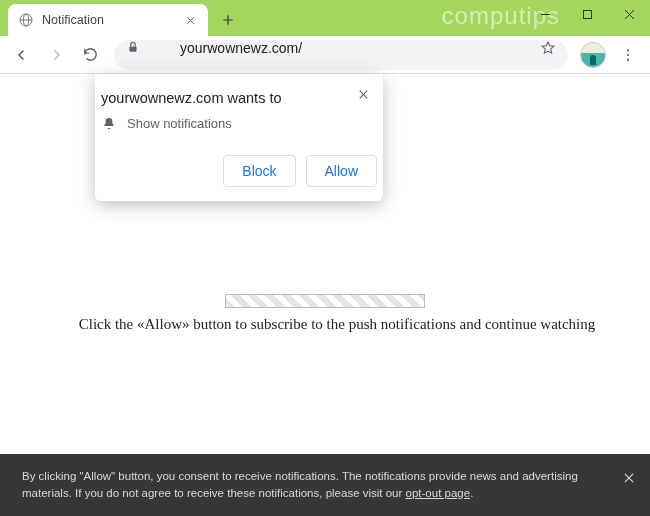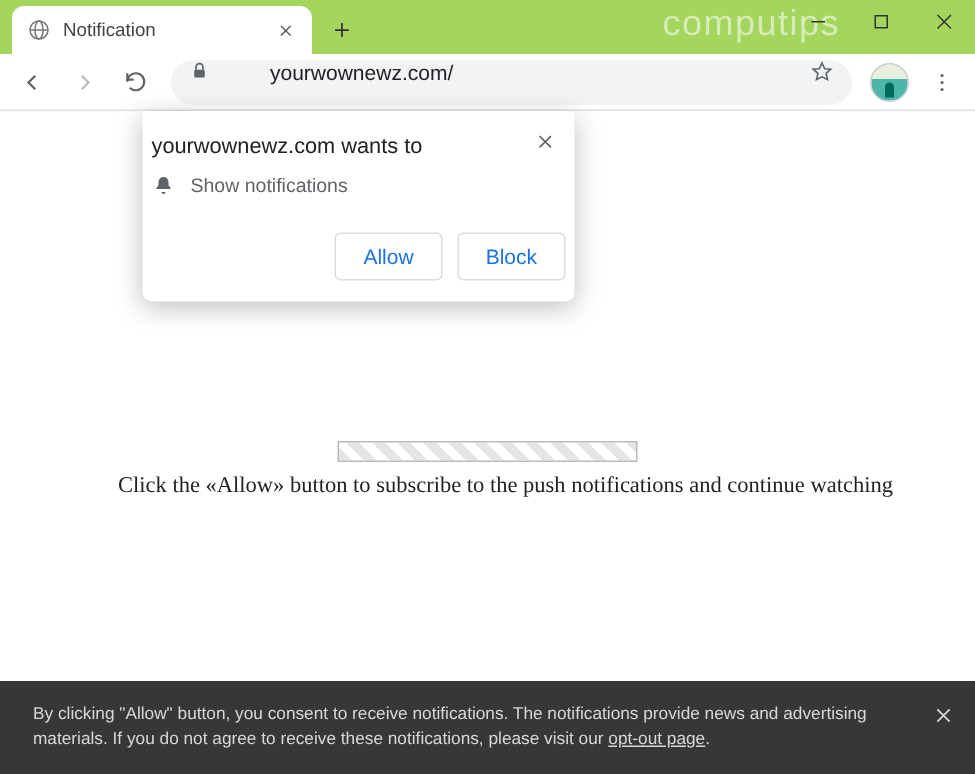--- a/index.html
+++ b/index.html
@@ -149,22 +149,22 @@
     <div class="perm-row">
       <span class="bell">
         <svg viewBox="0 0 24 24" width="16" height="16">
             <path d="M12 3a5 5 0 0 0-5 5v3l-2 3v1h14v-1l-2-3V8a5 5 0 0 0-5-5z" fill="#5f6368"></path>
             <path d="M10 18a2 2 0 0 0 4 0" fill="#5f6368"></path>
           </svg>
       </span>
       <span>Show notifications</span>
     </div>
     <div class="perm-actions">
+      <button class="perm-btn">Block</button>
       <button class="perm-btn">Allow</button>
-      <button class="perm-btn">Block</button>
     </div>
   </div>
 
   <div class="loader"></div>
   <div class="instruct">Click the «Allow» button to subscribe to the push notifications and continue watching</div>
 
   <div class="consent">
     <span>By clicking "Allow" button, you consent to receive notifications. The notifications provide news and advertising materials. If you do not agree to receive these notifications, please visit our </span><a href="#">opt-out page</a><span>.</span>
     <div class="consent-close">
       <svg viewBox="0 0 24 24" width="14" height="14">

